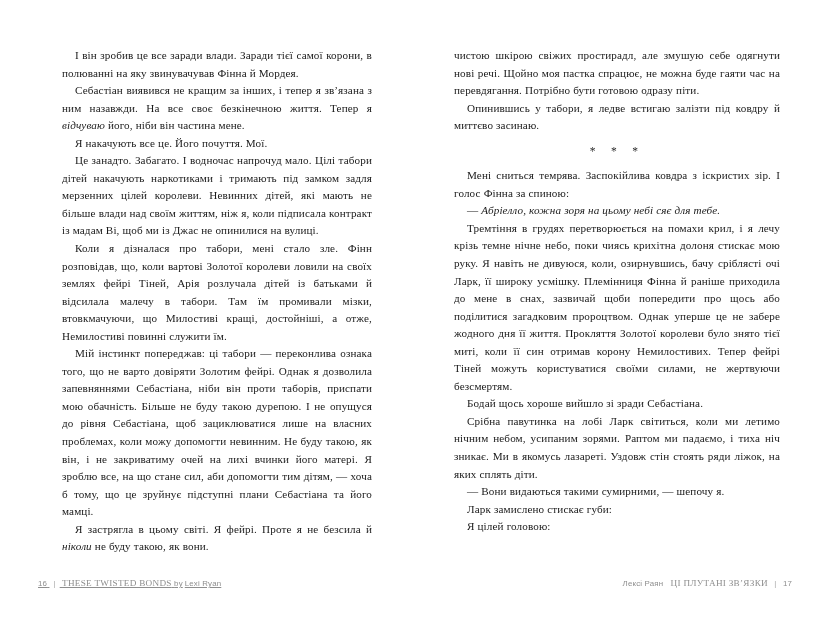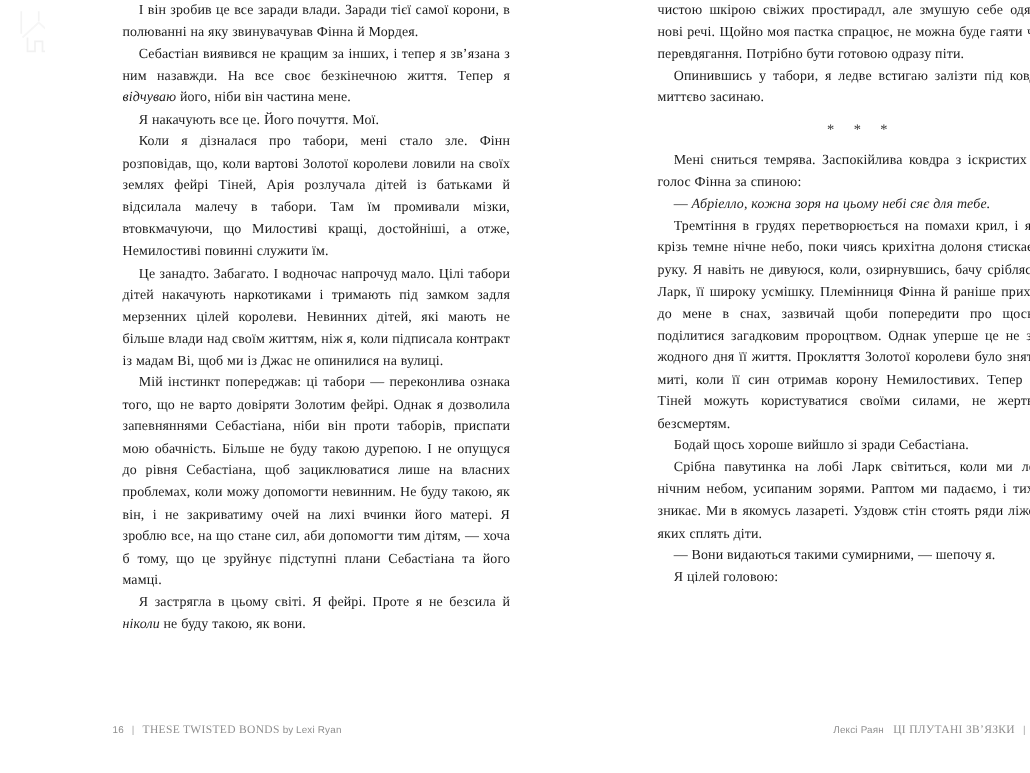--- a/index.html
+++ b/index.html
@@ -36,21 +36,21 @@
     pointer-events: none;
   }
   .corner-mark svg { display: block; width: 100%; height: 100%; }
 
   .page {
     position: relative;
     height: 618px;
     flex: 0 0 412px;
     width: 412px;
     background: #ffffff;
-    margin-left: 36px;
+    padding-top: 47px;
   }
 
   .page-left  { padding-left: 62px; padding-right: 40px; }
   .page-right { padding-left: 42px; padding-right: 44px; }
 
   .textblock {
     width: 100%;
   }
 
   p.para {
@@ -79,22 +79,22 @@
 
   .footer {
     position: absolute;
     bottom: 30px;
     font-size: 7.9px;
     color: #8e8e8e;
     letter-spacing: 0.02em;
     white-space: nowrap;
     font-family: "Liberation Sans", "DejaVu Sans", sans-serif;
   }
-  .footer-left  { left: 54px; }
-  .footer-right { right: 60px; }
+  .footer-left  { left: 38px; text-decoration: underline; }
+  .footer-right { right: 32px; }
 
   .footer .folio { color: #8e8e8e; }
   .footer .sep { margin: 0 4px; color: #a9a9a9; }
   .footer .booktitle {
     font-family: "Liberation Serif", "DejaVu Serif", serif;
     font-size: 9.2px;
     letter-spacing: 0.03em;
     color: #8e8e8e;
   }
   .footer .author {
@@ -115,22 +115,22 @@
       <path d="M4 22 L17 10 L30 22" stroke="#e2e2e2" stroke-width="1.4" fill="none"></path>
       <path d="M8 22 V33 H14 V25 H20 V33 H26 V22" stroke="#d4d4d4" stroke-width="1.4" fill="none"></path>
     </svg>
   </span>
 
   <section class="page page-left">
     <div class="textblock" id="left-body">
         <p class="para"><span>І він зробив це все заради влади. Заради тієї самої корони, в полюванні на яку звинувачував Фінна й Мордея.</span></p>
         <p class="para"><span>Себастіан виявився не кращим за інших, і тепер я зв’язана з ним назавжди. На все своє безкінечною життя. Тепер я </span><em>відчуваю</em><span> його, ніби він частина мене.</span></p>
         <p class="para"><span>Я накачують все це. Його почуття. Мої.</span></p>
+        <p class="para"><span>Це занадто. Забагато. І водночас напрочуд мало. Цілі табори дітей накачують наркотиками і тримають під замком задля мерзенних цілей королеви. Невинних дітей, які мають не більше влади над своїм життям, ніж я, коли підписала контракт із мадам Ві, щоб ми із Джас не опинилися на вулиці.</span></p>
         <p class="para"><span>Коли я дізналася про табори, мені стало зле. Фінн розповідав, що, коли вартові Золотої королеви ловили на своїх землях фейрі Тіней, Арія розлучала дітей із батьками й відсилала малечу в табори. Там їм промивали мізки, втовкмачуючи, що Милостиві кращі, достойніші, а отже, Немилостиві повинні служити їм.</span></p>
-        <p class="para"><span>Це занадто. Забагато. І водночас напрочуд мало. Цілі табори дітей накачують наркотиками і тримають під замком задля мерзенних цілей королеви. Невинних дітей, які мають не більше влади над своїм життям, ніж я, коли підписала контракт із мадам Ві, щоб ми із Джас не опинилися на вулиці.</span></p>
         <p class="para"><span>Мій інстинкт попереджав: ці табори — переконлива ознака того, що не варто довіряти Золотим фейрі. Однак я дозволила запевняннями Себастіана, ніби він проти таборів, приспати мою обачність. Більше не буду такою дурепою. І не опущуся до рівня Себастіана, щоб зациклюватися лише на власних проблемах, коли можу допомогти невинним. Не буду такою, як він, і не закриватиму очей на лихі вчинки його матері. Я зроблю все, на що стане сил, аби допомогти тим дітям, — хоча б тому, що це зруйнує підступні плани Себастіана та його мамці.</span></p>
         <p class="para"><span>Я застрягла в цьому світі. Я фейрі. Проте я не безсила й </span><em>ніколи</em><span> не буду такою, як вони.</span></p>
       </div>
 
     <div class="footer footer-left">
       <span class="folio">16</span>
       <span class="sep">|</span>
       <span class="booktitle">THESE TWISTED BONDS</span>
       <span class="author">
         <span class="byword">by</span><span>Lexi Ryan</span>
@@ -142,20 +142,21 @@
     <div class="textblock" id="right-body">
         <p class="para cont"><span>чистою шкірою свіжих простирадл, але змушую себе одягнути нові речі. Щойно моя пастка спрацює, не можна буде гаяти час на перевдягання. Потрібно бути готовою одразу піти.</span></p>
         <p class="para"><span>Опинившись у табори, я ледве встигаю залізти під ковдру й миттєво засинаю.</span></p>
         <p class="scene-break">* * *</p>
         <p class="para"><span>Мені сниться темрява. Заспокійлива ковдра з іскристих зір. І голос Фінна за спиною:</span></p>
         <p class="para"><span>— </span><em>Абріелло, кожна зоря на цьому небі сяє для тебе.</em></p>
         <p class="para"><span>Тремтіння в грудях перетворюється на помахи крил, і я лечу крізь темне нічне небо, поки чиясь крихітна долоня стискає мою руку. Я навіть не дивуюся, коли, озирнувшись, бачу сріблясті очі Ларк, її широку усмішку. Племінниця Фінна й раніше приходила до мене в снах, зазвичай щоби попередити про щось або поділитися загадковим пророцтвом. Однак уперше це не забере жодного дня її життя. Прокляття Золотої королеви було знято тієї миті, коли її син отримав корону Немилостивих. Тепер фейрі Тіней можуть користуватися своїми силами, не жертвуючи безсмертям.</span></p>
         <p class="para"><span>Бодай щось хороше вийшло зі зради Себастіана.</span></p>
         <p class="para"><span>Срібна павутинка на лобі Ларк світиться, коли ми летимо нічним небом, усипаним зорями. Раптом ми падаємо, і тиха ніч зникає. Ми в якомусь лазареті. Уздовж стін стоять ряди ліжок, на яких сплять діти.</span></p>
         <p class="para"><span>— Вони видаються такими сумирними, — шепочу я.</span></p>
+        <p class="para"><span>Ларк замислено стискає губи:</span></p>
         <p class="para"><span>Я цілей головою:</span></p>
       </div>
 
     <div class="footer footer-right">
       <span class="author">Лексі Раян</span>
       <span class="booktitle" style="margin-left:5px;">ЦІ ПЛУТАНІ ЗВ’ЯЗКИ</span>
       <span class="sep">|</span>
       <span class="folio">17</span>
     </div>
   </section>

